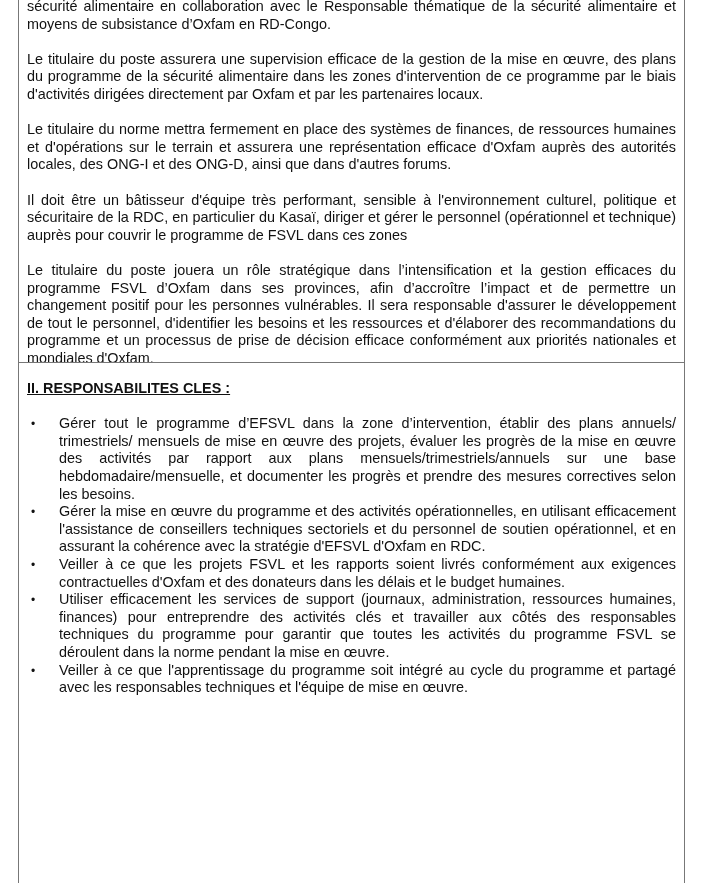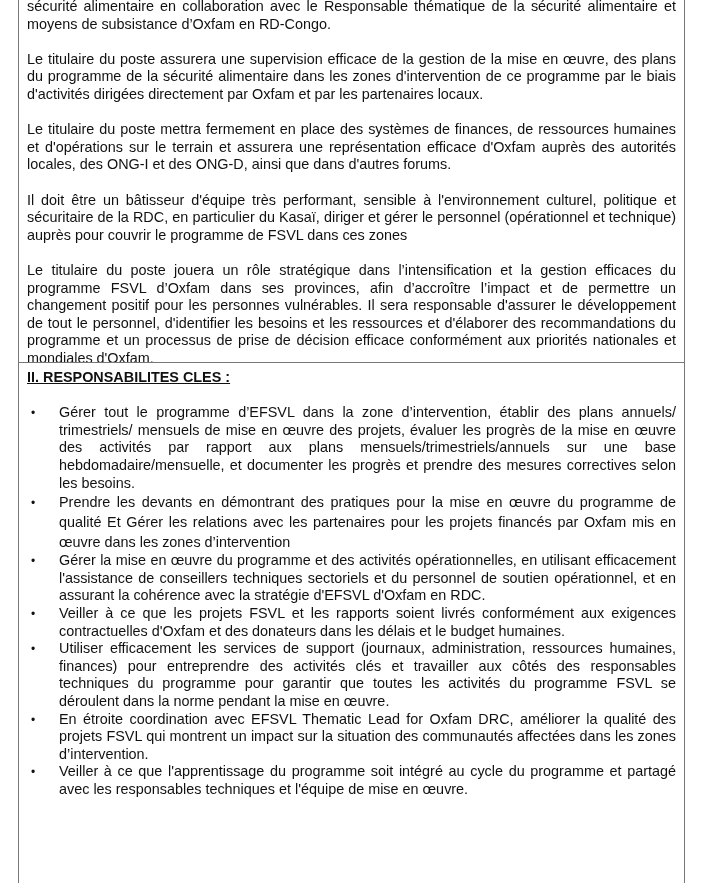--- a/index.html
+++ b/index.html
@@ -6,43 +6,41 @@
   body { width:711px; height:883px; overflow:hidden; position:relative;
          font-family:"Liberation Sans", sans-serif; color:#111; }
   .doc-table { position:absolute; left:18px; top:-2px; width:667px; height:900px;
                border-left:1.5px solid #777; border-right:1.5px solid #777; box-sizing:border-box; }
   .cell { position:absolute; left:0; right:0; padding:0 8px; box-sizing:border-box; }
   .cell-top { top:0; height:364px; }
   .cell-bottom { top:364px; bottom:0; border-top:1.5px solid #777; }
   p { margin:0; font-size:14.4px; line-height:17.6px; text-align:justify; }
   .para { margin-bottom:17.6px; }
   h2 { font-size:14.4px; font-weight:bold; text-decoration:underline; margin:0; line-height:17.6px; }
-  .h-sec { margin-top:6px; margin-bottom:17.6px; }
+  .h-sec { margin-top:17px; margin-bottom:17.6px; }
   .h-sub { margin-bottom:17.6px; }
   ul { list-style:none; margin:0; padding:0; }
   li { position:relative; padding-left:32px; font-size:14.4px; line-height:17.6px; text-align:justify; margin-right:0; }
   li::before { content:"•"; position:absolute; left:4px; top:1px; font-size:12px; }
   li.loose { line-height:20px; }
 </style>
 </head>
 <body>
 
 <div class="doc-table">
   <div class="cell cell-top">
     <p class="para">sécurité alimentaire en collaboration avec le Responsable thématique de la sécurité alimentaire et moyens de subsistance d’Oxfam en RD-Congo.</p>
     <p class="para">Le titulaire du poste assurera une supervision efficace de la gestion de la mise en œuvre, des plans du programme de la sécurité alimentaire dans les zones d'intervention de ce programme par le biais d'activités dirigées directement par Oxfam et par les partenaires locaux.</p>
-    <p class="para">Le titulaire du poste mettra fermement en place des systèmes de finances, de ressources humaines et d'opérations sur le terrain et assurera une représentation efficace d'Oxfam auprès des autorités locales, des ONG-I et des ONG-D, ainsi que dans d'autres forums.</p>
+    <p class="para">Le titulaire du norme mettra fermement en place des systèmes de finances, de ressources humaines et d'opérations sur le terrain et assurera une représentation efficace d'Oxfam auprès des autorités locales, des ONG-I et des ONG-D, ainsi que dans d'autres forums.</p>
     <p class="para">Il doit être un bâtisseur d'équipe très performant, sensible à l'environnement culturel, politique et sécuritaire de la RDC, en particulier du Kasaï, diriger et gérer le personnel (opérationnel et technique) auprès pour couvrir le programme de FSVL dans ces zones</p>
     <p class="para">Le titulaire du poste jouera un rôle stratégique dans l’intensification et la gestion efficaces du programme FSVL d’Oxfam dans ses provinces, afin d’accroître l’impact et de permettre un changement positif pour les personnes vulnérables. Il sera responsable d'assurer le développement de tout le personnel, d'identifier les besoins et les ressources et d'élaborer des recommandations du programme et un processus de prise de décision efficace conformément aux priorités nationales et mondiales d'Oxfam.</p>
   </div>
   <div class="cell cell-bottom">
     <h2 class="h-sec">II. RESPONSABILITES CLES :</h2>
     <ul>
       <li>Gérer tout le programme d’EFSVL dans la zone d’intervention, établir des plans annuels/ trimestriels/ mensuels de mise en œuvre des projets, évaluer les progrès de la mise en œuvre des activités par rapport aux plans mensuels/trimestriels/annuels sur une base hebdomadaire/mensuelle, et documenter les progrès et prendre des mesures correctives selon les besoins.</li>
-      <li class="loose">Prendre les devants en démontrant des pratiques pour la mise en œuvre du programme de qualité Et Gérer les relations avec les partenaires pour les projets financés par Oxfam mis en œuvre dans les zones d’intervention</li>
       <li>Gérer la mise en œuvre du programme et des activités opérationnelles, en utilisant efficacement l'assistance de conseillers techniques sectoriels et du personnel de soutien opérationnel, et en assurant la cohérence avec la stratégie d'EFSVL d'Oxfam en RDC.</li>
       <li>Veiller à ce que les projets FSVL et les rapports soient livrés conformément aux exigences contractuelles d'Oxfam et des donateurs dans les délais et le budget humaines.</li>
       <li>Utiliser efficacement les services de support (journaux, administration, ressources humaines, finances) pour entreprendre des activités clés et travailler aux côtés des responsables techniques du programme pour garantir que toutes les activités du programme FSVL se déroulent dans la norme pendant la mise en œuvre.</li>
-      <li>En étroite coordination avec EFSVL Thematic Lead for Oxfam DRC, améliorer la qualité des projets FSVL qui montrent un impact sur la situation des communautés affectées dans les zones d’intervention.</li>
       <li> Veiller à ce que l'apprentissage du programme soit intégré au cycle du programme et partagé avec les responsables techniques et l'équipe de mise en œuvre.</li>
     </ul>
   </div>
 </div>
 
 </body></html>

